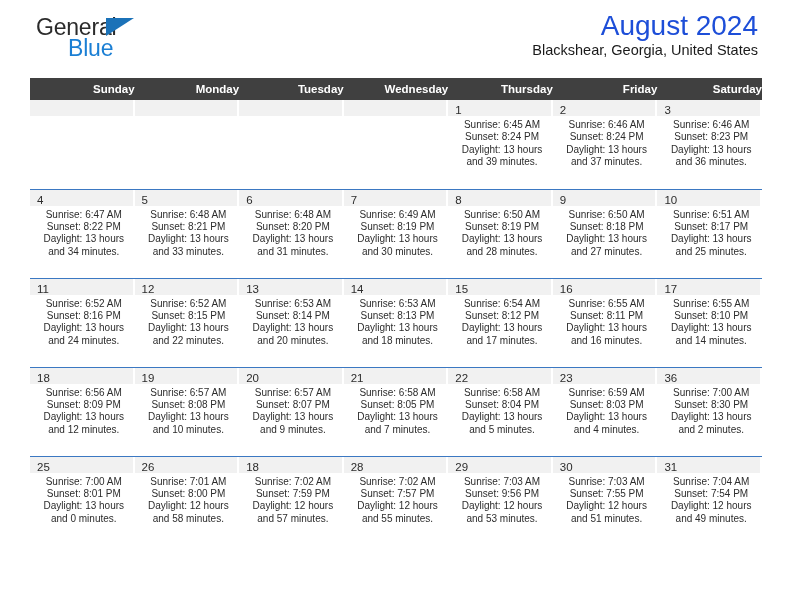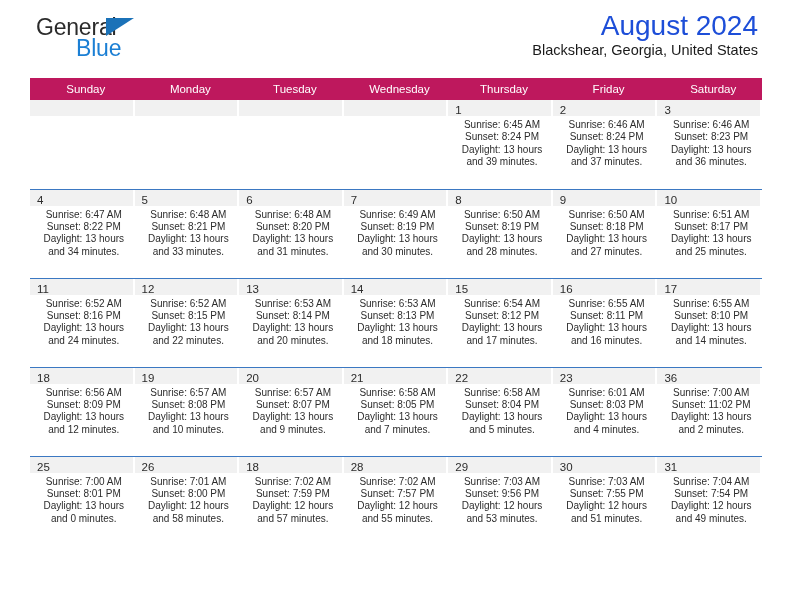--- a/index.html
+++ b/index.html
@@ -48,21 +48,21 @@
     left: 70px;
     top: 2px;
     width: 0;
     height: 0;
     border-left: 28px solid #1b72b8;
     border-bottom: 18px solid transparent;
   }
   .logo-row2 {
     font-size: 23px;
     color: #1b7fd4;
-    margin-left: 40px;
+    margin-left: 32px;
     margin-top: -2px;
     letter-spacing: -0.2px;
     white-space: nowrap;
   }
   .title-block {
     position: absolute;
     right: 4px;
     top: 10px;
     text-align: right;
   }
@@ -79,25 +79,25 @@
     white-space: nowrap;
   }
 
   
   .calendar {
     width: 732px;
     border-collapse: collapse;
     table-layout: fixed;
   }
   .calendar th {
-    background: #be185d;
+    background: #404040;
     color: #ffffff;
-    font-weight: normal;
+    font-weight: bold;
     font-size: 11.5px;
-    text-align: center;
+    text-align: right;
     padding: 5px 0 5px 7px;
     height: 17px;
     border: 0;
     box-sizing: border-box;
   }
   .calendar td {
     vertical-align: top;
     padding: 0;
     border: 0;
     border-top: 1px solid #3b78c2;
@@ -359,30 +359,30 @@
             <div class="daynum-band">22</div>
             <div class="cell-body">
               <div>Sunrise: 6:58 AM</div>
               <div>Sunset: 8:04 PM</div>
               <div class="daylight-line">Daylight: 13 hours and 5 minutes.</div>
             </div>
           </td>
           <td class="day-cell">
             <div class="daynum-band">23</div>
             <div class="cell-body">
-              <div>Sunrise: 6:01 AM</div>
+              <div>Sunrise: 6:59 AM</div>
               <div>Sunset: 8:03 PM</div>
               <div class="daylight-line">Daylight: 13 hours and 4 minutes.</div>
             </div>
           </td>
           <td class="day-cell">
             <div class="daynum-band">36</div>
             <div class="cell-body">
               <div>Sunrise: 7:00 AM</div>
-              <div>Sunset: 11:02 PM</div>
+              <div>Sunset: 8:30 PM</div>
               <div class="daylight-line">Daylight: 13 hours and 2 minutes.</div>
             </div>
           </td>
         </tr>
         <tr class="week-row">
           <td class="day-cell">
             <div class="daynum-band">25</div>
             <div class="cell-body">
               <div>Sunrise: 7:00 AM</div>
               <div>Sunset: 8:01 PM</div>

